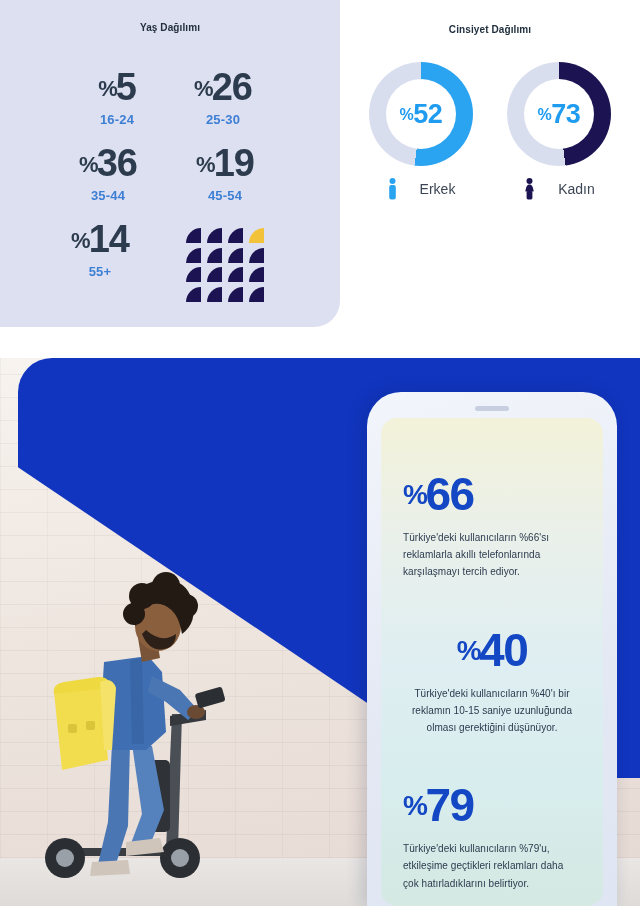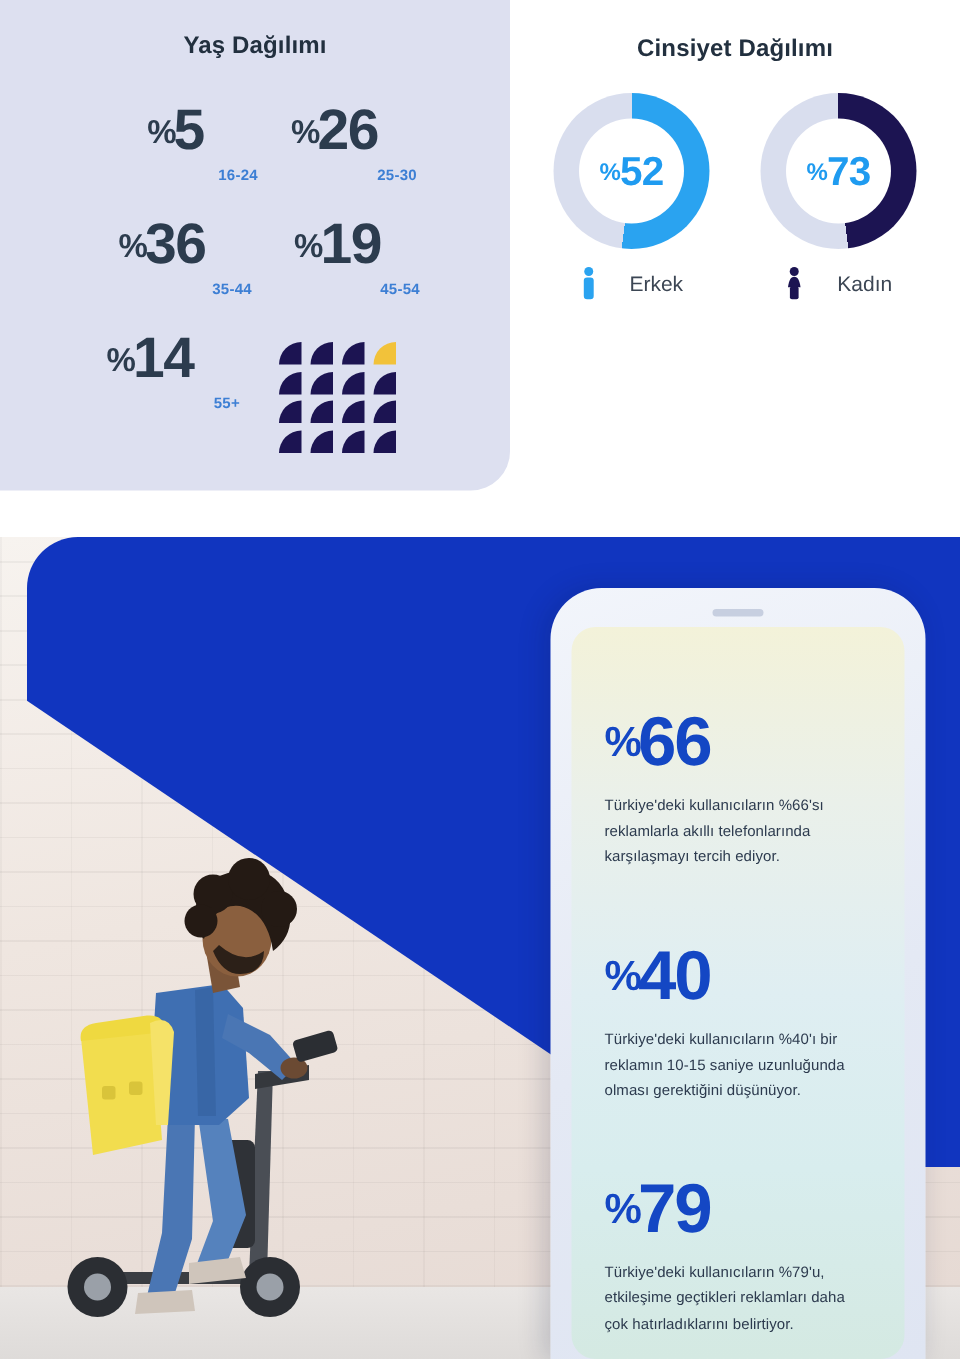--- a/index.html
+++ b/index.html
@@ -34,21 +34,21 @@
     position: absolute;
     left: 0; top: 0;
     width: 340px;
     height: 327px;
     background: #dde0f0;
     border-bottom-right-radius: 26px;
   }
 
   .card-title {
     text-align: center;
-    font-size: 16px;
+    font-size: 10px;
     font-weight: bold;
     color: #22303f;
     letter-spacing: .1px;
     padding-top: 22px;
   }
 
   .age-grid {
     position: absolute;
     left: 0; top: 58px;
     width: 340px;
@@ -69,26 +69,25 @@
     letter-spacing: -1px;
   }
   .age-stat .pct {
     font-size: 22px;
     vertical-align: 4px;
     margin-right: -1px;
     font-weight: bold;
   }
 
   .age-label {
-    font-size: 10px;
+    font-size: 13px;
     font-weight: bold;
     color: #3d7fd4;
     margin-top: 6px;
     letter-spacing: .2px;
-    text-align: right;
   }
 
   
   .fan-grid {
     position: absolute;
     left: 186px;
     top: 228px;
     width: 84px;
     height: 78px;
     display: grid;
@@ -274,21 +273,21 @@
   }
   .stat-text {
     margin-top: 12px;
     font-size: 10px;
     line-height: 1.72;
     color: #2c3a4e;
     letter-spacing: .05px;
   }
 
   .blk1 { margin-top: 4px; }
-  .blk2 { margin-top: 46px; }
+  .blk2 { margin-top: 46px; text-align: center; }
   .blk3 { margin-top: 46px; }
 </style>
 </head>
 <body>
 
 <div id="app">
 
   <div class="top-section">
 
     <div class="age-card">

